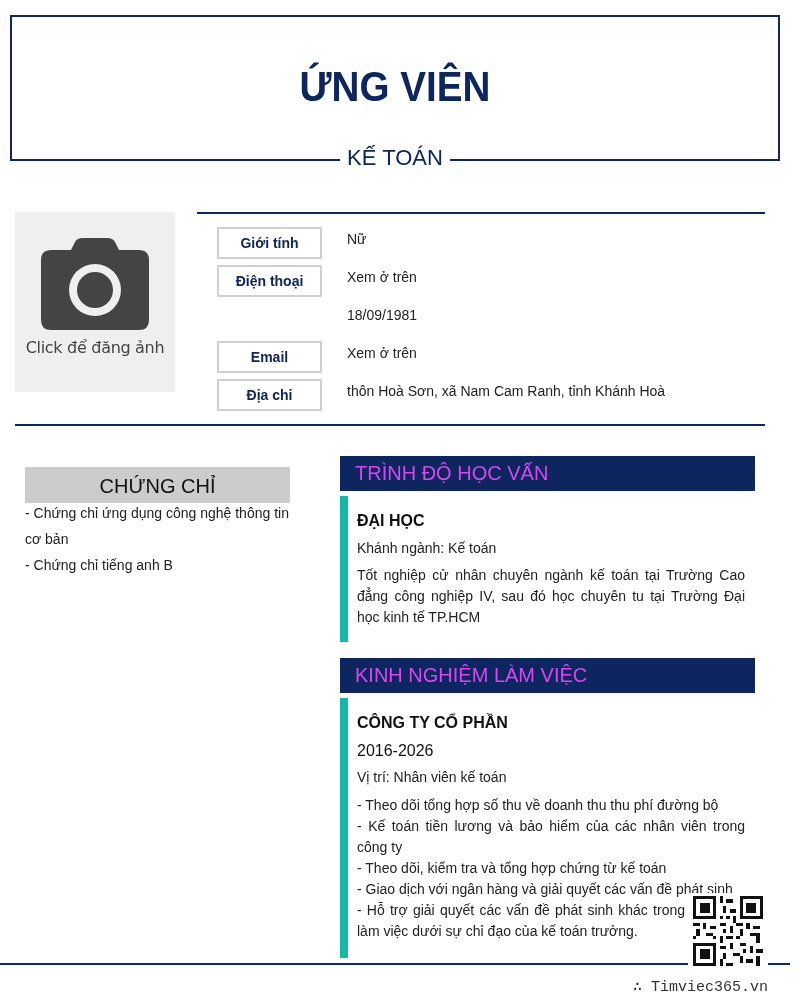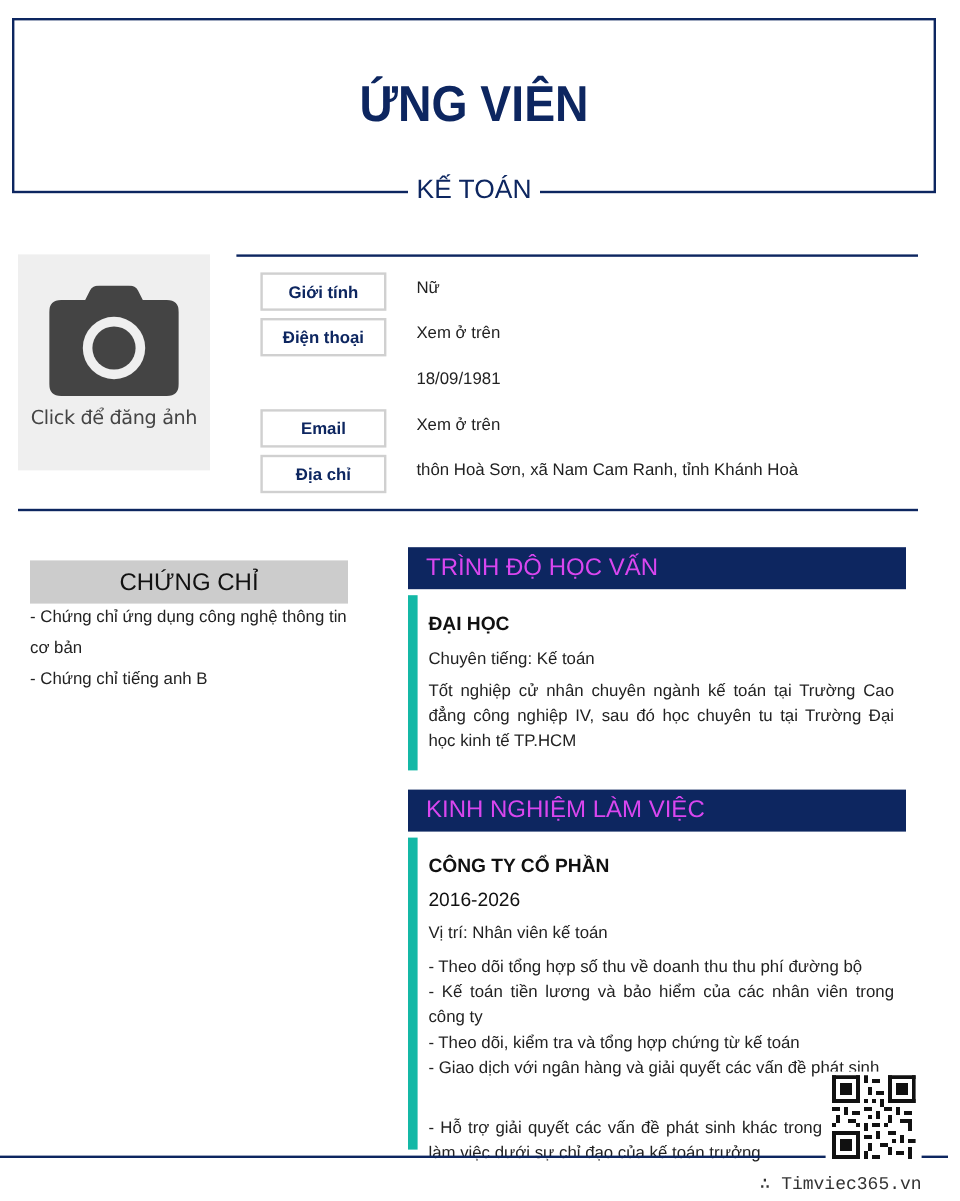--- a/index.html
+++ b/index.html
@@ -120,35 +120,35 @@
 
 <div class="cert-title">CHỨNG CHỈ</div>
 <div class="cert-list">
   <div>- Chứng chỉ ứng dụng công nghệ thông tin cơ bản</div>
   <div>- Chứng chỉ tiếng anh B</div>
 </div>
 
 <div class="sec-title" style="top:456px;">TRÌNH ĐỘ HỌC VẤN</div>
 <div class="sec-body" style="top:496px; height:146px; padding-top:16px;">
   <div class="entry-title">ĐẠI HỌC</div>
-  <div class="entry-text" style="margin-top:8px;">Chuyên tiếng: Kế toán</div>
+  <div class="entry-text" style="margin-top:8px;">Khánh ngành: Kế toán</div>
   <div class="entry-text" style="margin-top:6px;">Tốt nghiệp cử nhân chuyên ngành kế toán tại Trường Cao đẳng công nghiệp IV, sau đó học chuyên tu tại Trường Đại học kinh tế TP.HCM</div>
 </div>
 
 <div class="sec-title" style="top:658px;">KINH NGHIỆM LÀM VIỆC</div>
 <div class="sec-body" style="top:698px; height:260px; padding-top:16px;">
   <div class="entry-title">CÔNG TY CỔ PHẦN</div>
   <div class="entry-years" style="margin-top:10px;">2016-2026</div>
   <div class="entry-text" style="margin-top:7px;">Vị trí: Nhân viên kế toán</div>
   <div style="margin-top:7px;">
     <div class="entry-text">- Theo dõi tổng hợp số thu về doanh thu thu phí đường bộ</div>
     <div class="entry-text">- Kế toán tiền lương và bảo hiểm của các nhân viên trong công ty</div>
     <div class="entry-text">- Theo dõi, kiểm tra và tổng hợp chứng từ kế toán</div>
     <div class="entry-text">- Giao dịch với ngân hàng và giải quyết các vấn đề phát sinh</div>
-    <div class="entry-text" style="padding-right:60px;margin-top:29px;">- Hỗ trợ giải quyết các vấn đề phát sinh khác trong làm việc dưới sự chỉ đạo của kế toán trưởng.</div>
+    <div class="entry-text" style="padding-right:60px;">- Hỗ trợ giải quyết các vấn đề phát sinh khác trong làm việc dưới sự chỉ đạo của kế toán trưởng.</div>
   </div>
 </div>
 
 <div class="footer-rule"></div>
 <div class="qr">
   <svg viewBox="0 0 21 21" width="70" height="70" shape-rendering="crispEdges">
     <rect width="21" height="21" fill="#fff"></rect>
     <g fill="#111">
       <rect x="0" y="0" width="7" height="1"></rect>
         <rect x="0" y="6" width="7" height="1"></rect>

